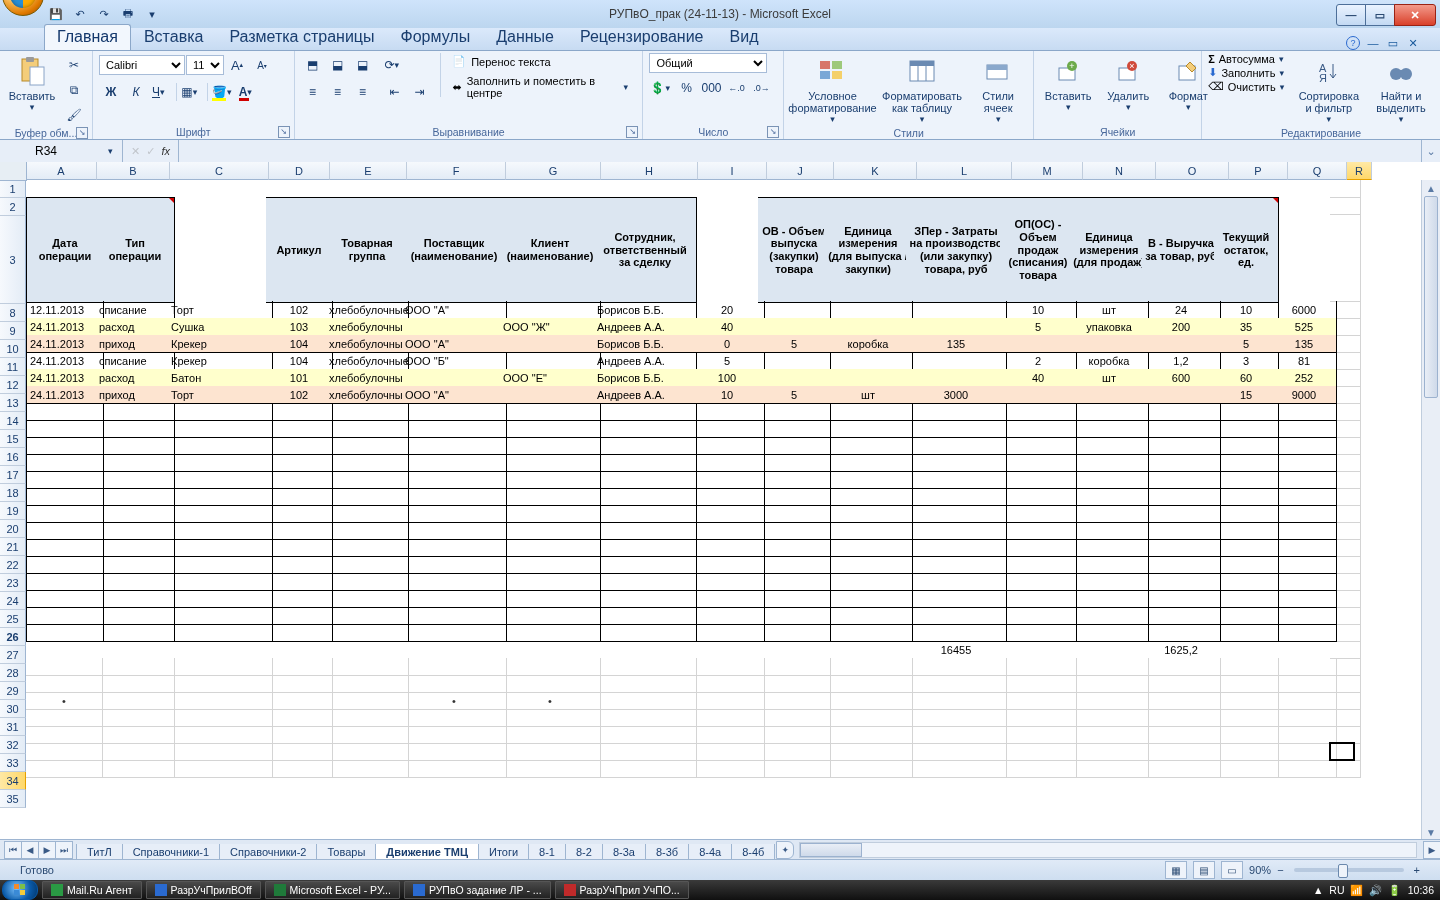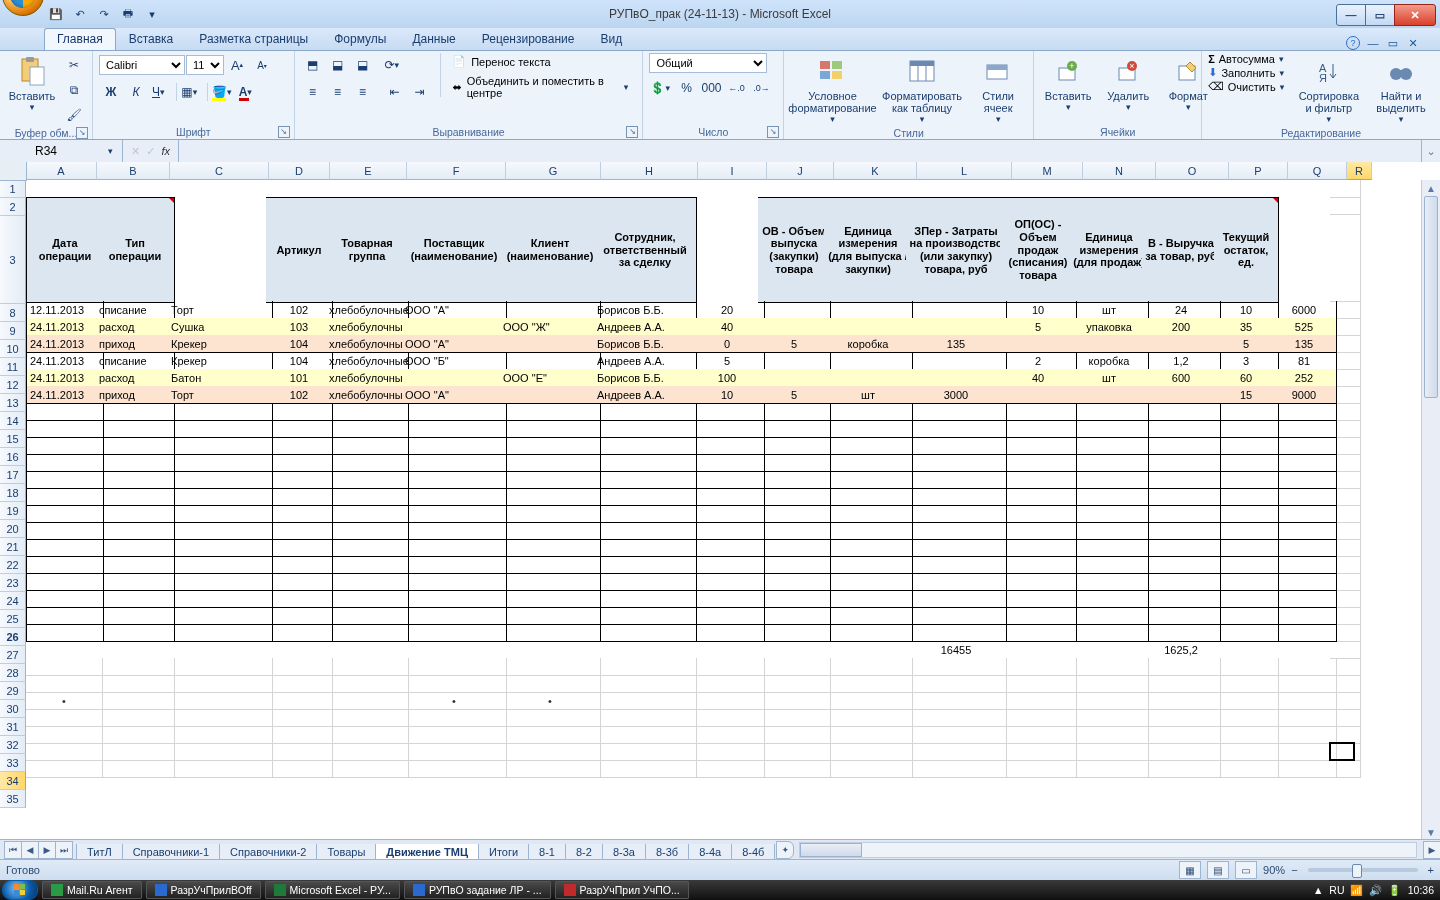--- a/index.html
+++ b/index.html
@@ -9,21 +9,21 @@
 .qat .qbtn{width:18px;height:18px;display:flex;align-items:center;justify-content:center;color:#1a3e6f;border:1px solid transparent;border-radius:2px;}
 .titlecenter{position:absolute;left:50%;transform:translateX(-50%);font-size:12px;color:#3b3b3b;}
 .winbtns{margin-left:auto;display:flex;height:20px;margin-right:4px;}
 .winbtn{width:28px;height:20px;border:1px solid #4d6f99;margin-left:-1px;display:flex;align-items:center;justify-content:center;background:linear-gradient(#eaf3ff,#c3d9f3);color:#2b4a72;font-weight:bold;}
 .winbtn.close{background:linear-gradient(#f39a8c,#d9402a);color:#fff;border-color:#9a2214;border-radius:0 3px 3px 0;width:40px;}
 .winbtn.min{border-radius:3px 0 0 3px;}
 
 .tabrow{height:22px;background:linear-gradient(#dbe9fb,#c7dbf2);display:flex;align-items:flex-end;padding-left:44px;position:relative;border-bottom:1px solid #8ba7c9;}
 .office-btn{position:absolute;left:2px;top:-26px;width:40px;height:40px;border-radius:50%;background:radial-gradient(circle at 35% 30%,#fff,#ffd27a 30%,#e07a00 70%,#8a3e00);border:1px solid #7a5a00;z-index:5;display:flex;align-items:center;justify-content:center;}
 .office-inner{width:26px;height:26px;border-radius:50%;background:conic-gradient(#e03c00 0 90deg,#ffaa00 90deg 180deg,#2a8fd6 180deg 270deg,#1a5fa0 270deg 360deg);box-shadow:inset 0 0 4px rgba(0,0,0,.4);}
-.rtab{padding:3px 12px 4px;color:#1a3e6f;border:1px solid transparent;border-bottom:none;margin-right:0px;font-size:12px;}
+.rtab{padding:3px 12px 4px;color:#1a3e6f;border:1px solid transparent;border-bottom:none;margin-right:0px;font-size:16px;}
 .rtab.active{background:#f2f7fd;border-color:#8ba7c9;border-radius:3px 3px 0 0;color:#14386c;}
 .tabrow .right-icons{margin-left:auto;display:flex;gap:6px;padding-right:20px;color:#1a5a9c;align-items:center;}
 .ricon{width:14px;height:14px;display:flex;align-items:center;justify-content:center;}
 
 .ribbon{height:88px;background:#edf3fb;border-bottom:1px solid #8ba7c9;display:flex;}
 .rgroup{border-right:1px solid #c3d3e7;display:flex;flex-direction:column;padding:2px 6px 0;position:relative;}
 .rgroup-body{flex:1;display:flex;align-items:flex-start;gap:4px;}
 .rgroup-title{height:15px;text-align:center;font-size:10.5px;color:#47679a;display:flex;align-items:center;justify-content:center;position:relative;}
 .rgroup-title .dlg{position:absolute;right:-2px;width:10px;height:10px;border:1px solid #7a93b5;font-size:8px;line-height:8px;color:#47679a;display:flex;align-items:center;justify-content:center;}
 .vbtn{display:flex;flex-direction:column;align-items:center;justify-content:flex-start;padding:2px 4px;min-width:42px;color:#1a3e6f;font-size:11px;text-align:center;border:1px solid transparent;border-radius:2px;}
@@ -68,21 +68,21 @@
 
 .sheetbar{position:absolute;left:0;right:0;bottom:40px;height:20px;background:#dfe8f4;border-top:1px solid #9eb5d1;display:flex;align-items:center;}
 .sheetbar .navbtns{display:flex;margin-left:4px;}
 .sheetbar .nbtn{width:16px;height:16px;border:1px solid #9eb5d1;margin-right:-1px;display:flex;align-items:center;justify-content:center;font-size:9px;color:#3a5a86;background:#eef3fa;}
 .sheettabs{display:flex;margin-left:4px;align-items:flex-end;height:100%;}
 .stab{padding:2px 10px;border:1px solid #9eb5d1;border-top:none;margin-right:-1px;background:#e7eef8;color:#1a3e6f;font-size:11px;position:relative;top:1px;}
 .stab.active{background:#fff;font-weight:bold;border-bottom-color:#fff;}
 .hscroll{flex:1;margin:0 6px;height:14px;background:#eef3fa;border:1px solid #c0cddd;position:relative;}
 .hscroll .hthumb{position:absolute;left:0;width:60px;top:0;bottom:0;background:linear-gradient(#e9eef6,#cfdaea);border:1px solid #9cb2cf;}
 
-.statusbar{position:absolute;left:0;right:0;bottom:20px;height:20px;background:linear-gradient(#e0eaf7,#cedef0);border-top:1px solid #9eb5d1;display:flex;align-items:center;font-size:11px;color:#2a4a72;padding:0 6px;}
+.statusbar{position:absolute;left:0;right:0;bottom:20px;height:20px;background:linear-gradient(#e0eaf7,#cedef0);border-top:1px solid #9eb5d1;display:flex;align-items:center;font-size:11px;color:#2a4a72;padding:0 20px;}
 .statusbar .right{margin-left:auto;display:flex;align-items:center;gap:6px;}
 .viewbtn{width:20px;height:16px;border:1px solid #9eb5d1;background:#eef3fa;display:flex;align-items:center;justify-content:center;font-size:10px;}
 .zoomslider{width:110px;height:4px;background:#b7c9df;position:relative;border-radius:2px;margin:0 4px;}
 .zoomslider .zthumb{position:absolute;left:44px;top:-4px;width:8px;height:12px;background:#eef3fa;border:1px solid #6a88ad;border-radius:2px;}
 
 .taskbar{position:absolute;left:0;right:0;bottom:0;height:20px;background:linear-gradient(#3a3a3a,#101010);display:flex;align-items:center;color:#fff;font-size:10.5px;}
 .startorb{width:34px;height:18px;margin-left:2px;border-radius:9px;background:radial-gradient(circle at 40% 40%,#7cc3ff,#0a5aa8 60%,#02366a);border:1px solid #0a5aa8;display:flex;align-items:center;justify-content:center;}
 .tbtn{height:16px;padding:0 8px;margin-left:4px;background:linear-gradient(#4a4a4a,#222);border:1px solid #555;border-radius:1px;display:flex;align-items:center;gap:4px;max-width:170px;overflow:hidden;}
 .tbtn .tic{width:12px;height:12px;}
 .tray{margin-left:auto;display:flex;align-items:center;gap:6px;padding-right:6px;}
@@ -216,21 +216,21 @@
         </div>
       </div>
       <div style="width:1px;height:44px;background:#c3d3e7;margin:0 4px;"></div>
       <div class="row3" style="gap:3px;">
         <div class="hrow" style="padding:2px 4px;">
           <span style="margin-right:4px;">📄</span>
             <span>Перенос текста</span>
         </div>
         <div class="hrow" style="padding:2px 4px;">
           <span style="margin-right:4px;">⬌</span>
-            <span>Объединить и поместить в центре</span>
+            <span>Заполнить и поместить в центре</span>
             <span class="dd" style="margin-left:4px;">▾</span>
         </div>
       </div>
     </div>
     <div class="rgroup-title">
         <span>Выравнивание</span>
         <span class="dlg">↘</span>
       </div>
   </div>
 

